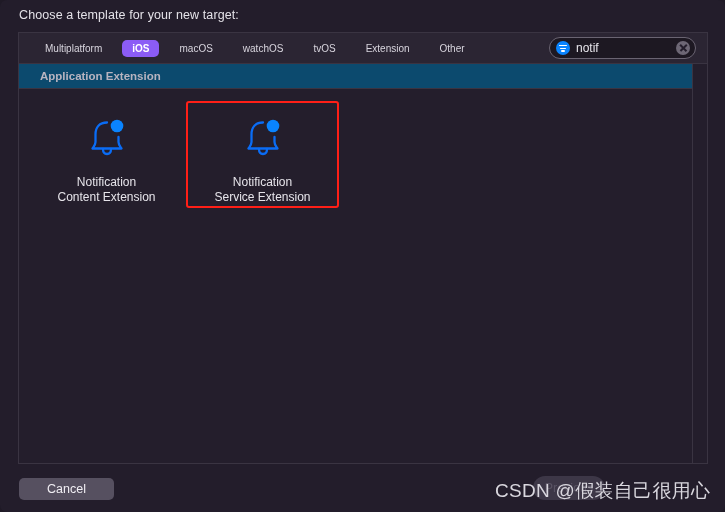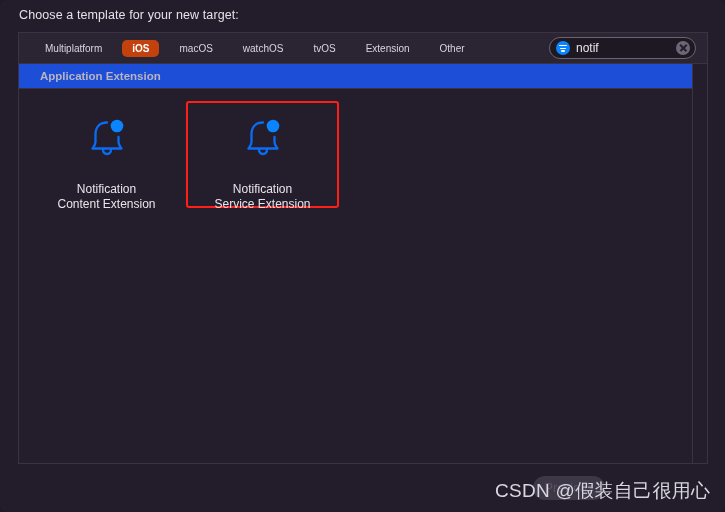--- a/index.html
+++ b/index.html
@@ -65,21 +65,21 @@
     font-size: 10px;
     color: #d8d5de;
     padding: 3px 10px;
     border-radius: 5px;
     margin-right: 10px;
     white-space: nowrap;
     cursor: default;
   }
 
   .tab.active {
-    background: #c2410c;
+    background: #8b5cf6;
     color: #ffffff;
     font-weight: bold;
   }
 
   
   #searchfield {
     position: absolute;
     right: 11px;
     top: 4px;
     width: 147px;
@@ -156,21 +156,21 @@
   #scroll-gutter {
     flex: 0 0 15px;
     background: #241e2c;
     border-left: 1px solid #3a3442;
   }
 
   
   #section-header {
     height: 25px;
     flex: 0 0 25px;
-    background: #1d4ed8;
+    background: #0c4a6e;
     border-bottom: 1px solid #3a3442;
     display: flex;
     align-items: center;
     padding-left: 21px;
     font-size: 11.5px;
     font-weight: bold;
     color: #b8b4c0;
   }
 
   
@@ -200,21 +200,21 @@
     border-color: #ff1f17;
   }
 
   .tile-icon {
     margin-top: 12px;
     width: 46px;
     height: 44px;
   }
 
   .tile-label {
-    margin-top: 23px;
+    margin-top: 16px;
     font-size: 12px;
     line-height: 15px;
     color: #e6e4ea;
     text-align: center;
     white-space: pre-line;
   }
 
   
   #cancel-button {
     position: absolute;
@@ -328,18 +328,19 @@
           </div>
 
         </div>
       </div>
 
       <div id="scroll-gutter"></div>
 
     </div>
   </div>
 
+  <button id="cancel-button">Cancel</button>
 
   <div class="ghost-button" id="previous-button">Previous</div>
 
   <div id="watermark">CSDN @假装自己很用心</div>
 
 </div>
 
 </body></html>

